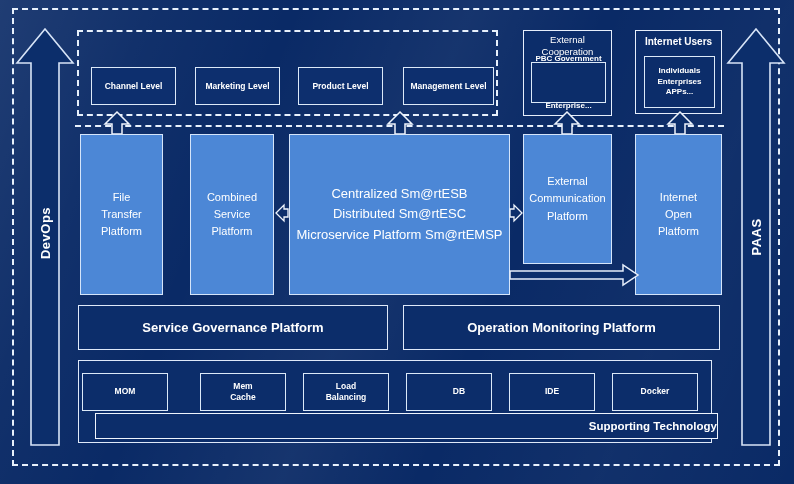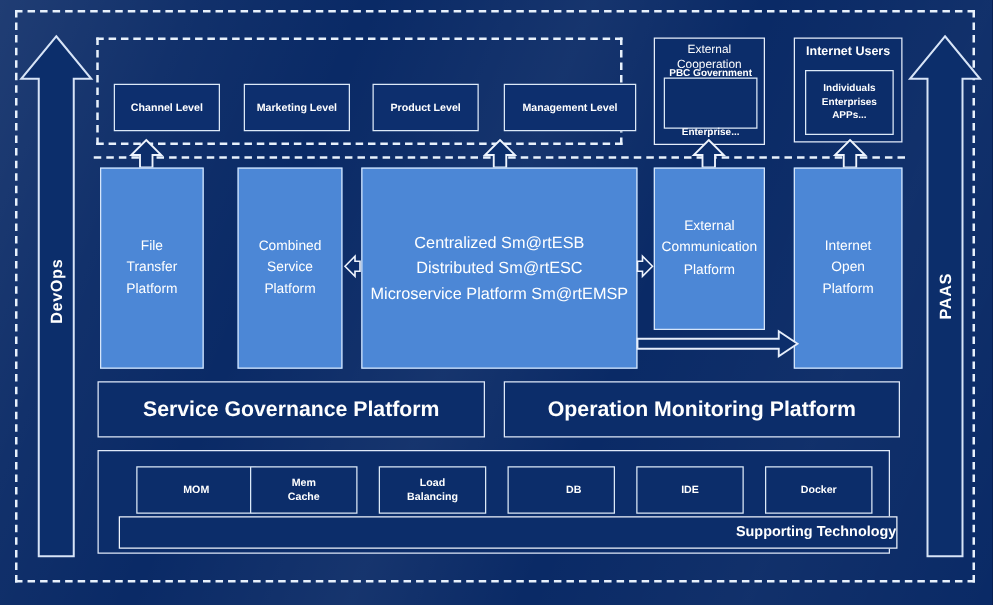--- a/index.html
+++ b/index.html
@@ -8,21 +8,21 @@
     font-family:"Liberation Sans",sans-serif;color:#fff;
     background:
       linear-gradient(112deg, rgba(255,255,255,0.09) 0%, rgba(255,255,255,0.03) 16%, rgba(255,255,255,0) 30%, rgba(255,255,255,0.05) 48%, rgba(255,255,255,0) 62%, rgba(255,255,255,0.03) 80%, rgba(255,255,255,0) 100%),
       #0a2a66;
   }
   .abs{position:absolute;box-sizing:border-box;}
   .dashed-border{border:2px dashed #e8f1fc;background:transparent;}
   .navybox{background:#0d2f6e;border:1.4px solid #dce9f8;display:flex;align-items:center;justify-content:center;text-align:center;}
   .platform{background:#4c87d6;border:1.6px solid #d5e5fa;display:flex;flex-direction:column;align-items:center;justify-content:center;text-align:center;font-size:11px;line-height:1.55;}
   .platform .wide{white-space:nowrap;font-size:13px;}
-  .bigbar{background:#0c2d6a;border:1.5px solid #dfe9f9;display:flex;align-items:center;justify-content:center;font-weight:bold;font-size:17px;}
+  .bigbar{background:#0c2d6a;border:1.5px solid #dfe9f9;display:flex;align-items:center;justify-content:center;font-weight:bold;font-size:13px;}
   .level-label{font-weight:bold;font-size:8.5px;}
   .tech{background:#0c2d6a;border:1.3px solid #dce9f8;display:flex;flex-direction:column;align-items:center;justify-content:center;text-align:center;font-weight:bold;font-size:8.5px;line-height:1.35;}
   .rail-label{position:absolute;transform:translate(-50%,-50%) rotate(-90deg);transform-origin:center;font-weight:bold;font-size:13px;white-space:nowrap;letter-spacing:0.5px;}
   .hdash{border-top:2px dashed #e8f1fc;height:0;}
   .titlebox{background:#0c2d6a;border:1.4px solid #e6eefb;}
   .titlebox .ttl{text-align:center;line-height:1.25;}
   .titlebox .inner{position:absolute;border:1.4px solid #dce9f8;display:flex;flex-direction:column;align-items:center;justify-content:center;text-align:center;font-weight:bold;font-size:8px;line-height:1.3;}
   svg{display:block;overflow:visible;}
 </style>
 </head>
@@ -46,21 +46,21 @@
 
   <div class="abs navybox level-label" style="left:91px;top:67px;width:85px;height:38px;">
     <span>Channel Level</span>
   </div>
   <div class="abs navybox level-label" style="left:195px;top:67px;width:85px;height:38px;">
     <span>Marketing Level</span>
   </div>
   <div class="abs navybox level-label" style="left:298px;top:67px;width:85px;height:38px;">
     <span>Product Level</span>
   </div>
-  <div class="abs navybox level-label" style="left:403px;top:67px;width:106px;height:38px;">
+  <div class="abs navybox level-label" style="left:403px;top:67px;width:91px;height:38px;">
     <span>Management Level</span>
   </div>
 
   <div class="abs titlebox" style="left:523px;top:30px;width:89px;height:86px;">
     <div class="ttl" style="margin-top:3px;font-size:9.5px;">
       <div>External</div>
       <div>Cooperation</div>
     </div>
     <div class="inner" style="left:7px;top:31px;width:73px;height:39px;gap:36px;">
       <div>PBC Government</div>
@@ -131,21 +131,21 @@
 
   <div class="abs bigbar" style="left:78px;top:305px;width:310px;height:45px;">
     <span>Service Governance Platform</span>
   </div>
   <div class="abs bigbar" style="left:403px;top:305px;width:317px;height:45px;">
     <span>Operation Monitoring Platform</span>
   </div>
 
   <div class="abs" style="left:78px;top:360px;width:634px;height:83px;background:#0c2d6a;border:1.5px solid #dfe9f9;"></div>
 
-  <div class="abs tech" style="left:109px;top:373px;width:96px;height:38px;">
+  <div class="abs tech" style="left:82px;top:373px;width:86px;height:38px;">
     <div>MOM</div>
   </div>
   <div class="abs tech" style="left:200px;top:373px;width:86px;height:38px;">
     <div>Mem</div>
     <div>Cache</div>
   </div>
   <div class="abs tech" style="left:303px;top:373px;width:86px;height:38px;">
     <div>Load</div>
     <div>Balancing</div>
   </div>

